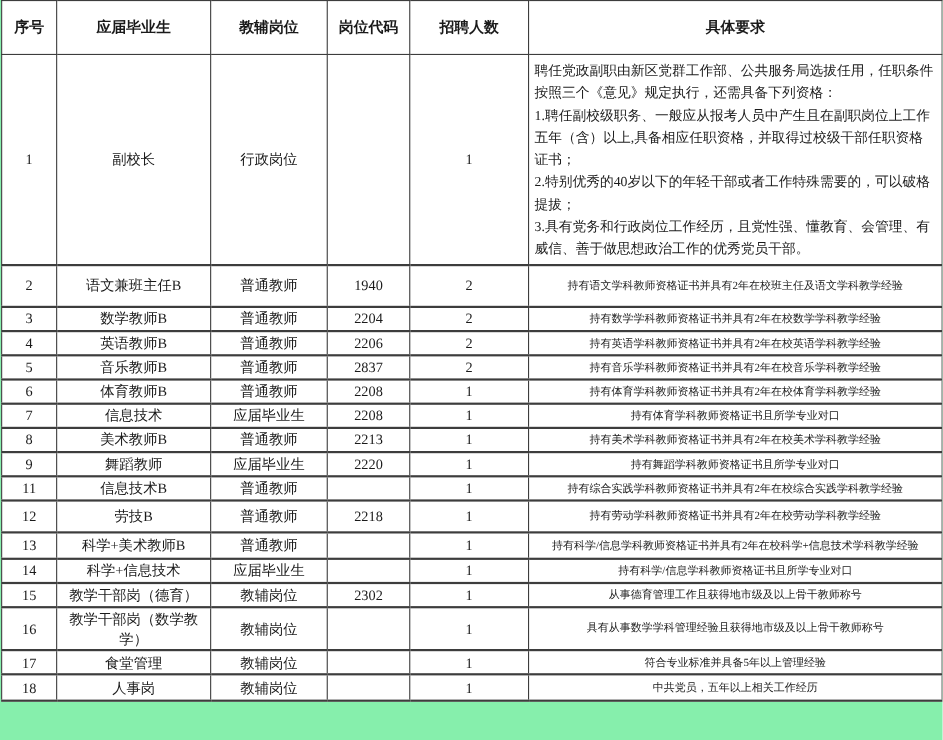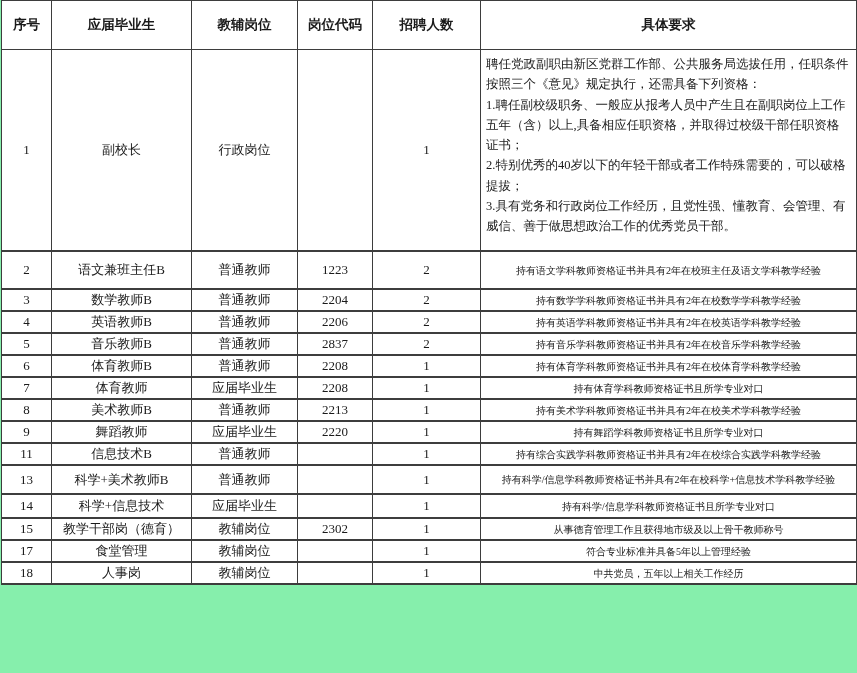--- a/index.html
+++ b/index.html
@@ -36,21 +36,21 @@
   tbody td { border-bottom-width: 2px; }
   thead th {
     font-weight: bold;
     font-size: 13.5px;
     height: 46px;
   }
   td.cell-requirement { font-size: 10px; }
   td.req-left {
     text-align: left;
     white-space: pre-wrap;
-    padding: 4px 6px 14px 5px;
+    padding: 4px 6px 4px 5px;
     line-height: 1.62;
     font-size: 12.5px;
   }
   
   tbody tr { height: 22px; }
   tbody tr:nth-child(1)  { height: 169px; }
   tbody tr:nth-child(2)  { height: 38px; }
   tbody tr:nth-child(11) { height: 29px; }
   tbody tr:nth-child(12) { height: 24px; }
   tbody tr:nth-child(17) { height: 24px; }
@@ -89,21 +89,21 @@
           <td>1</td>
           <td class="cell-requirement req-left">聘任党政副职由新区党群工作部、公共服务局选拔任用，任职条件按照三个《意见》规定执行，还需具备下列资格：
 1.聘任副校级职务、一般应从报考人员中产生且在副职岗位上工作五年（含）以上,具备相应任职资格，并取得过校级干部任职资格证书；
 2.特别优秀的40岁以下的年轻干部或者工作特殊需要的，可以破格提拔；
 3.具有党务和行政岗位工作经历，且党性强、懂教育、会管理、有威信、善于做思想政治工作的优秀党员干部。</td>
         </tr>
         <tr>
           <td>2</td>
           <td>语文兼班主任B</td>
           <td>普通教师</td>
-          <td>1223</td>
+          <td>1940</td>
           <td>2</td>
           <td class="cell-requirement">持有语文学科教师资格证书并具有2年在校班主任及语文学科教学经验</td>
         </tr>
         <tr>
           <td>3</td>
           <td>数学教师B</td>
           <td>普通教师</td>
           <td>2204</td>
           <td>2</td>
           <td class="cell-requirement">持有数学学科教师资格证书并具有2年在校数学学科教学经验</td>
@@ -127,21 +127,21 @@
         <tr>
           <td>6</td>
           <td>体育教师B</td>
           <td>普通教师</td>
           <td>2208</td>
           <td>1</td>
           <td class="cell-requirement">持有体育学科教师资格证书并具有2年在校体育学科教学经验</td>
         </tr>
         <tr>
           <td>7</td>
-          <td>体育教师</td>
+          <td>信息技术</td>
           <td>应届毕业生</td>
           <td>2208</td>
           <td>1</td>
           <td class="cell-requirement">持有体育学科教师资格证书且所学专业对口</td>
         </tr>
         <tr>
           <td>8</td>
           <td>美术教师B</td>
           <td>普通教师</td>
           <td>2213</td>
@@ -158,20 +158,28 @@
         </tr>
         <tr>
           <td>11</td>
           <td>信息技术B</td>
           <td>普通教师</td>
           <td></td>
           <td>1</td>
           <td class="cell-requirement">持有综合实践学科教师资格证书并具有2年在校综合实践学科教学经验</td>
         </tr>
         <tr>
+          <td>12</td>
+          <td>劳技B</td>
+          <td>普通教师</td>
+          <td>2218</td>
+          <td>1</td>
+          <td class="cell-requirement">持有劳动学科教师资格证书并具有2年在校劳动学科教学经验</td>
+        </tr>
+        <tr>
           <td>13</td>
           <td>科学+美术教师B</td>
           <td>普通教师</td>
           <td></td>
           <td>1</td>
           <td class="cell-requirement">持有科学/信息学科教师资格证书并具有2年在校科学+信息技术学科教学经验</td>
         </tr>
         <tr>
           <td>14</td>
           <td>科学+信息技术</td>
@@ -180,20 +188,28 @@
           <td>1</td>
           <td class="cell-requirement">持有科学/信息学科教师资格证书且所学专业对口</td>
         </tr>
         <tr>
           <td>15</td>
           <td>教学干部岗（德育）</td>
           <td>教辅岗位</td>
           <td>2302</td>
           <td>1</td>
           <td class="cell-requirement">从事德育管理工作且获得地市级及以上骨干教师称号</td>
+        </tr>
+        <tr>
+          <td>16</td>
+          <td>教学干部岗（数学教学）</td>
+          <td>教辅岗位</td>
+          <td></td>
+          <td>1</td>
+          <td class="cell-requirement">具有从事数学学科管理经验且获得地市级及以上骨干教师称号</td>
         </tr>
         <tr>
           <td>17</td>
           <td>食堂管理</td>
           <td>教辅岗位</td>
           <td></td>
           <td>1</td>
           <td class="cell-requirement">符合专业标准并具备5年以上管理经验</td>
         </tr>
         <tr>

